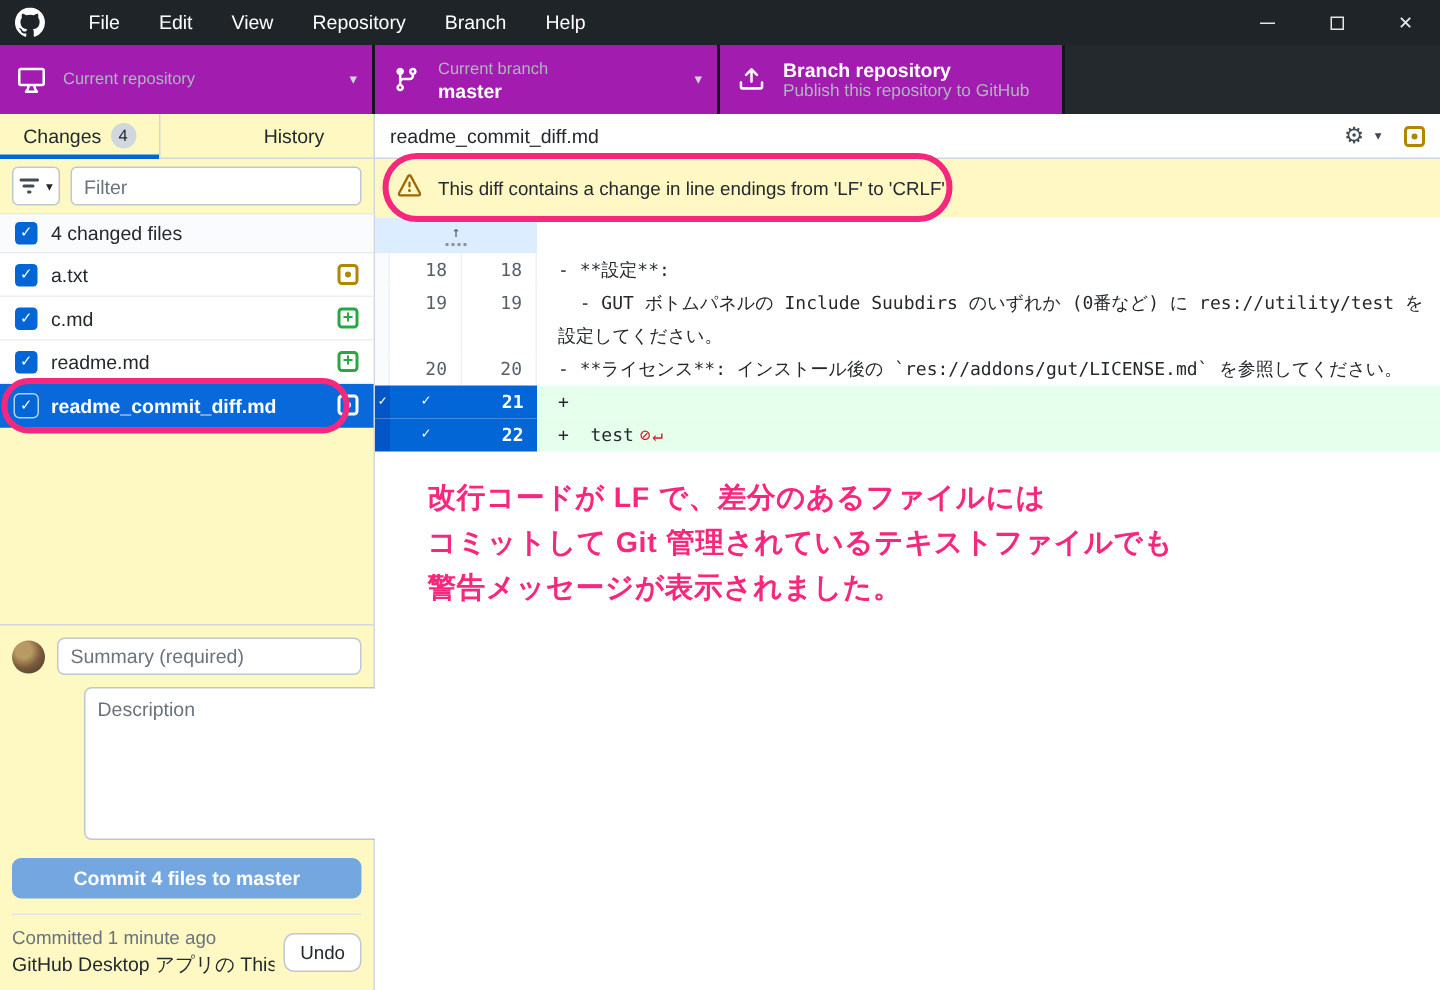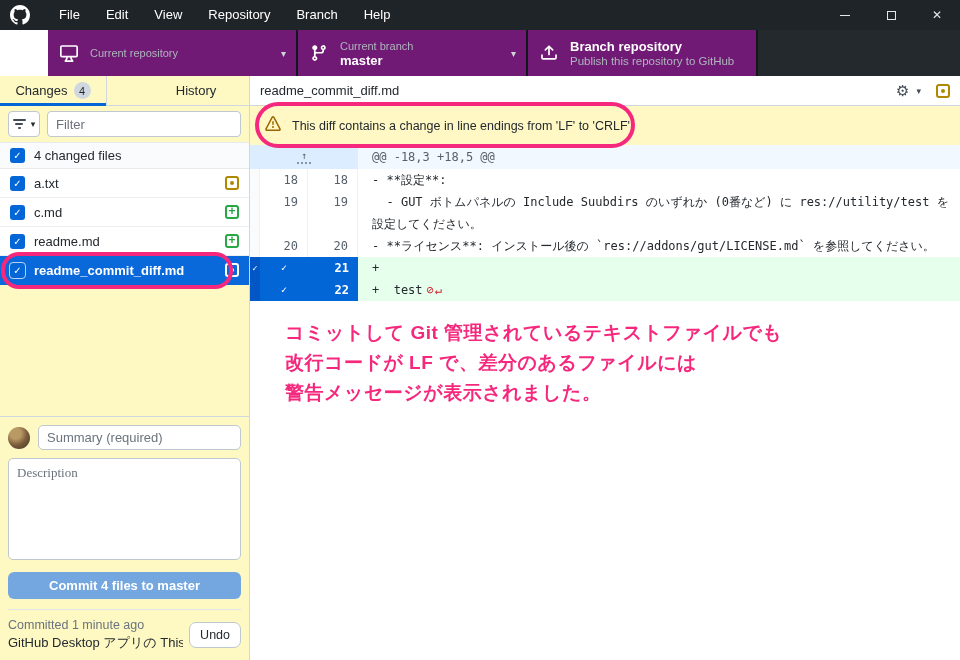--- a/index.html
+++ b/index.html
@@ -9,21 +9,21 @@
   
   .titlebar { height:30px; background:#1f2428; display:flex; align-items:center; color:#fff; }
   .gh-logo { width:20px; height:20px; margin:0 16px 0 10px; display:flex; align-items:center; }
   .menu-item { padding:0 13px; line-height:30px; font-size:13px; cursor:default; }
   .tb-spacer { flex:1; }
   .win-btn { width:46px; height:30px; display:flex; align-items:center; justify-content:center; color:#e6e6e6; font-size:12px; }
   .win-min i { display:block; width:10px; height:1px; background:#e6e6e6; }
   .win-max i { display:block; width:9px; height:9px; border:1px solid #e6e6e6; }
 
   
-  .toolbar { height:46px; background:#701a75; display:flex;margin-left:48px; }
+  .toolbar { height:46px; background:#a21caf; display:flex; }
   .tb-sec { display:flex; align-items:center; padding:0 10px; border-right:2px solid #14171a; color:#fff; }
   .tb-sec .ticon { width:22px; margin-right:10px; display:flex; align-items:center; justify-content:center; }
   .tb-texts { flex:1; min-width:0; }
   .tb-label { font-size:11px; color:#aeb5bc; line-height:14px; }
   .tb-value { font-size:13px; font-weight:bold; color:#fff; line-height:15px; }
   .tb-sub   { font-size:11.5px; color:#aeb5bc; line-height:14px; font-weight:normal; }
   .tb-caret { color:#cfd4d9; font-size:10px; margin-left:8px; }
   .sec-repo { width:250px; }
   .sec-branch { width:230px; }
   .sec-publish { width:230px; }
@@ -68,21 +68,21 @@
 
   .ring-file { position:absolute; left:1px; top:83px; width:232px; height:37px; border:4px solid var(--accent_pink,#f5287d); border-radius:18px; pointer-events:none; z-index:6; }
 
   .side-spacer { flex:1; }
 
   .commit-form { border-top:1px solid #d0d7de; padding:8px; }
   .cf-row1 { display:flex; align-items:center; gap:8px; }
   .avatar { width:22px; height:22px; min-width:22px; border-radius:50%; background:radial-gradient(circle at 35% 30%, #b99a64 0 25%, #7a5a3a 55%, #42372a 100%); }
   .summary-input { flex:1; height:25px; border:1px solid #bfc7cf; border-radius:5px; padding:0 8px; font-size:13px; font-family:inherit; outline:none; }
   .summary-input::placeholder, .desc-area::placeholder { color:#6a737d; }
-  .desc-area { width:100%; height:102px; margin-top:8px; border:1px solid #bfc7cf; border-radius:5px; padding:6px 8px; font-size:13px; font-family:Liberation Serif, serif; resize:none; outline:none; }
+  .desc-area { width:100%; height:102px; margin-top:8px; border:1px solid #bfc7cf; border-radius:5px; padding:6px 8px; font-size:13px; font-family:Liberation Sans, sans-serif; resize:none; outline:none;margin-left:48px; }
   .commit-btn { width:100%; height:27px; margin-top:9px; border:none; border-radius:6px; background:var(--commit_button_blue,#74a7e0); color:#fff; font-size:13px; font-weight:bold; font-family:inherit; }
   .committed { border-top:1px solid #e1e4e8; margin-top:10px; padding-top:7px; display:flex; align-items:center; gap:6px; }
   .cm-texts { flex:1; min-width:0; }
   .cm-ago { font-size:12.5px; color:#6a737d; line-height:17px; }
   .cm-msg { font-size:13px; color:#24292e; line-height:18px; white-space:nowrap; overflow:hidden; }
   .undo-btn { height:26px; padding:0 10px; border:1px solid #bfc7cf; border-radius:7px; background:#fff; font-size:12.5px; font-family:inherit; color:#24292e; }
 
   
   .main { flex:1; position:relative; background:#fff; }
   .file-header { height:30px; display:flex; align-items:center; padding:0 10px; border-bottom:1px solid #d0d7de; gap:7px; }
@@ -264,21 +264,20 @@
       </span>
       <span class="warning-text">This diff contains a change in line endings from 'LF' to 'CRLF'.</span>
     </div>
     <div class="ring-warning"></div>
 
     <div class="diff">
       <div class="hunk">
         <span class="hgut">
           <span class="hexpand">↑</span>
         </span>
-        <span class="hcode">@@ -18,3 +18,5 @@</span>
       </div>
 
       <div class="drow">
         <span class="strip"></span>
         <span class="g1">18</span>
         <span class="g2">18</span>
         <span class="code">- **設定**:</span>
       </div>
       <div class="drow">
         <span class="strip"></span>
@@ -300,18 +299,18 @@
       </div>
       <div class="drow added">
         <span class="strip"></span>
         <span class="g1">✓</span>
         <span class="g2">22</span>
         <span class="code"><span>+  test</span><span class="eol-marker">⊘↵</span></span>
       </div>
     </div>
 
     <div class="annotation">
+      <div>改行コードが LF で、差分のあるファイルには</div>
       <div>コミットして Git 管理されているテキストファイルでも</div>
-      <div>改行コードが LF で、差分のあるファイルには</div>
       <div>警告メッセージが表示されました。</div>
     </div>
   </div>
 </div>
 
 </body></html>

